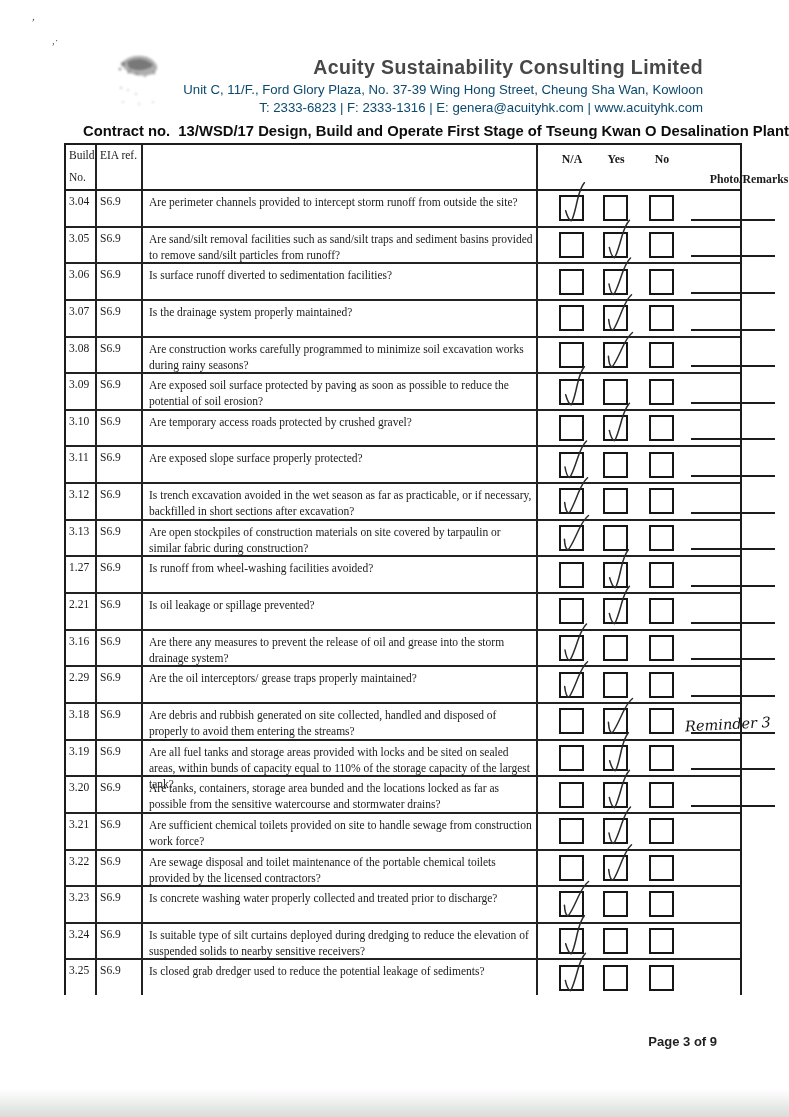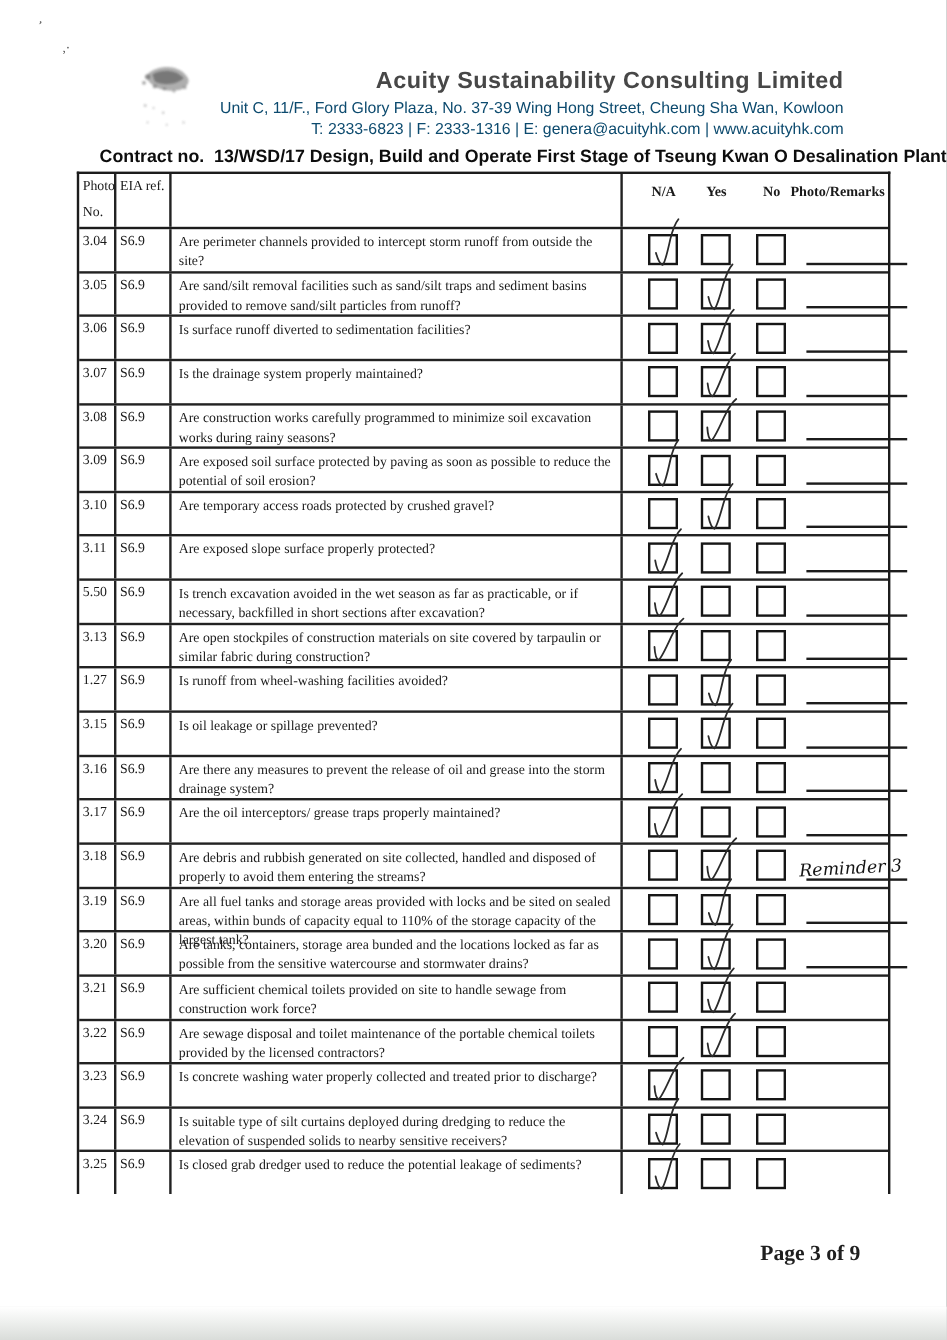--- a/index.html
+++ b/index.html
@@ -22,39 +22,39 @@
   .ck-table{position:absolute;left:64px;top:143px;width:678px;height:852px;
             border-top:2px solid #1c1c1c;border-left:2px solid #1c1c1c;border-right:2px solid #1c1c1c;
             display:flex;flex-direction:column;box-sizing:border-box;}
   .thead{height:46px;flex:0 0 auto;border-bottom:2px solid #1c1c1c;display:flex;box-sizing:border-box;}
   .trow{flex:1 1 0;border-bottom:2px solid #222;display:flex;box-sizing:border-box;min-height:0;}
   .trow:last-child{border-bottom:none;}
   .c{box-sizing:border-box;padding:2px 3px;font-size:11.5px;line-height:1.4;}
   .c-item{width:31px;border-right:2px solid #222;flex:0 0 auto;}
   .c-eia{width:46px;border-right:2px solid #222;flex:0 0 auto;}
   .c-q{flex:1 1 auto;border-right:2px solid #222;padding-left:6px;padding-top:3px;}
-  .c-checks{width:221px;flex:0 0 auto;position:relative;}
+  .c-checks{width:202px;flex:0 0 auto;position:relative;}
   .thead .hl{position:absolute;top:6px;transform:translateX(-50%);font-weight:bold;font-size:11.8px;white-space:nowrap;}
-  .hl.h-na{left:34px;} .hl.h-yes{left:78px;} .hl.h-no{left:124px;} .hl.h-photo{left:179px;}
+  .hl.h-na{left:34px;} .hl.h-yes{left:78px;} .hl.h-no{left:124px;} .hl.h-photo{left:211px;margin-top:20px;}
   .hd2{display:block;margin-top:6px;}
   
   .box{position:absolute;top:50%;transform:translateY(-50%);width:25px;height:26px;
        border:2px solid #161616;box-sizing:border-box;}
   .box.b-na{left:21px;} .box.b-yes{left:65px;} .box.b-no{left:111px;}
   .tick{position:absolute;left:-3px;top:-14px;width:30px;height:42px;display:none;overflow:visible;}
   .tick.show{display:block;}
   .uline{position:absolute;left:153px;width:84px;bottom:5px;border-bottom:2px solid #1c1c1c;display:none;}
   .uline.show{display:block;}
   .remark{position:absolute;left:147px;bottom:4px;width:92px;display:none;
           font-family:"DejaVu Serif",serif;font-style:italic;font-size:14.5px;
           transform:rotate(-3deg);color:#141414;white-space:nowrap;}
   .remark.show{display:block;}
   
-  .page-footer{position:absolute;top:1034px;right:72px;font-family:Liberation Serif, serif;
-               font-weight:bold;font-size:18px;color:#1f1f1f;margin-left:44px;}
+  .page-footer{position:absolute;top:1034px;right:72px;font-family:Liberation Sans, sans-serif;
+               font-weight:bold;font-size:13px;color:#1f1f1f;margin-left:44px;}
   .scan-bottom{position:absolute;left:0;right:0;bottom:0;height:28px;
                background:linear-gradient(180deg,#ffffff 0%,#eef0ee 45%,#d9dcd9 100%);}
   .scan-bottom-line{position:absolute;left:0;right:0;bottom:26px;height:2px;background:#e3e5e3;}
 </style>
 </head>
 <body>
 
 <div class="page">
 
   <span class="pencil m1">’</span>
@@ -90,21 +90,21 @@
     <div class="company">Acuity Sustainability Consulting Limited</div>
     <div class="addr">Unit C, 11/F., Ford Glory Plaza, No. 37-39 Wing Hong Street, Cheung Sha Wan, Kowloon</div>
     <div class="contact">T: 2333-6823 | F: 2333-1316 | E: genera@acuityhk.com | www.acuityhk.com</div>
   </div>
 
   <div class="doc-title">Contract no.  13/WSD/17 Design, Build and Operate First Stage of Tseung Kwan O Desalination Plant</div>
 
   <div class="ck-table">
     <div class="thead">
       <div class="c c-item">
-        <span>Photo</span>
+        <span>Build</span>
         <span class="hd2">No.</span>
       </div>
       <div class="c c-eia">EIA ref.</div>
       <div class="c c-q"></div>
       <div class="c c-checks">
         <span class="hl h-na">N/A</span>
         <span class="hl h-yes">Yes</span>
         <span class="hl h-no">No</span>
         <span class="hl h-photo">Photo/Remarks</span>
       </div>
@@ -264,21 +264,21 @@
         
       </div>
       <div class="box b-no">
         
       </div>
       <div class="uline show"></div>
 
     </div>
   </div>
         <div class="trow">
-    <div class="c c-item">5.50</div>
+    <div class="c c-item">3.12</div>
     <div class="c c-eia">S6.9</div>
     <div class="c c-q">Is trench excavation avoided in the wet season as far as practicable, or if necessary, backfilled in short sections after excavation?</div>
     <div class="c c-checks">
       <div class="box b-na">
         <svg class="tick show" viewBox="0 0 30 42" style="transform: rotate(3deg);">
           <path d="M7 27 C8 33 10 37 11.5 37.5 C13.5 36 17 26 20 17 C22.5 10 25.5 4 28.5 1" fill="none" stroke="#2b2b2b" stroke-width="1.5" stroke-linecap="round"></path>
         </svg>
       </div>
       <div class="box b-yes">
         
@@ -324,21 +324,21 @@
         </svg>
       </div>
       <div class="box b-no">
         
       </div>
       <div class="uline show"></div>
 
     </div>
   </div>
         <div class="trow">
-    <div class="c c-item">3.15</div>
+    <div class="c c-item">2.21</div>
     <div class="c c-eia">S6.9</div>
     <div class="c c-q">Is oil leakage or spillage prevented?</div>
     <div class="c c-checks">
       <div class="box b-na">
         
       </div>
       <div class="box b-yes">
         <svg class="tick show" viewBox="0 0 30 42" style="transform: rotate(-3deg);">
           <path d="M7 27 C8 33 10 37 11.5 37.5 C13.5 36 17 26 20 17 C22.5 10 25.5 4 28.5 1" fill="none" stroke="#2b2b2b" stroke-width="1.5" stroke-linecap="round"></path>
         </svg>
@@ -364,21 +364,21 @@
         
       </div>
       <div class="box b-no">
         
       </div>
       <div class="uline show"></div>
 
     </div>
   </div>
         <div class="trow">
-    <div class="c c-item">3.17</div>
+    <div class="c c-item">2.29</div>
     <div class="c c-eia">S6.9</div>
     <div class="c c-q">Are the oil interceptors/ grease traps properly maintained?</div>
     <div class="c c-checks">
       <div class="box b-na">
         <svg class="tick show" viewBox="0 0 30 42" style="transform: rotate(3deg);">
           <path d="M7 27 C8 33 10 37 11.5 37.5 C13.5 36 17 26 20 17 C22.5 10 25.5 4 28.5 1" fill="none" stroke="#2b2b2b" stroke-width="1.5" stroke-linecap="round"></path>
         </svg>
       </div>
       <div class="box b-yes">
         

